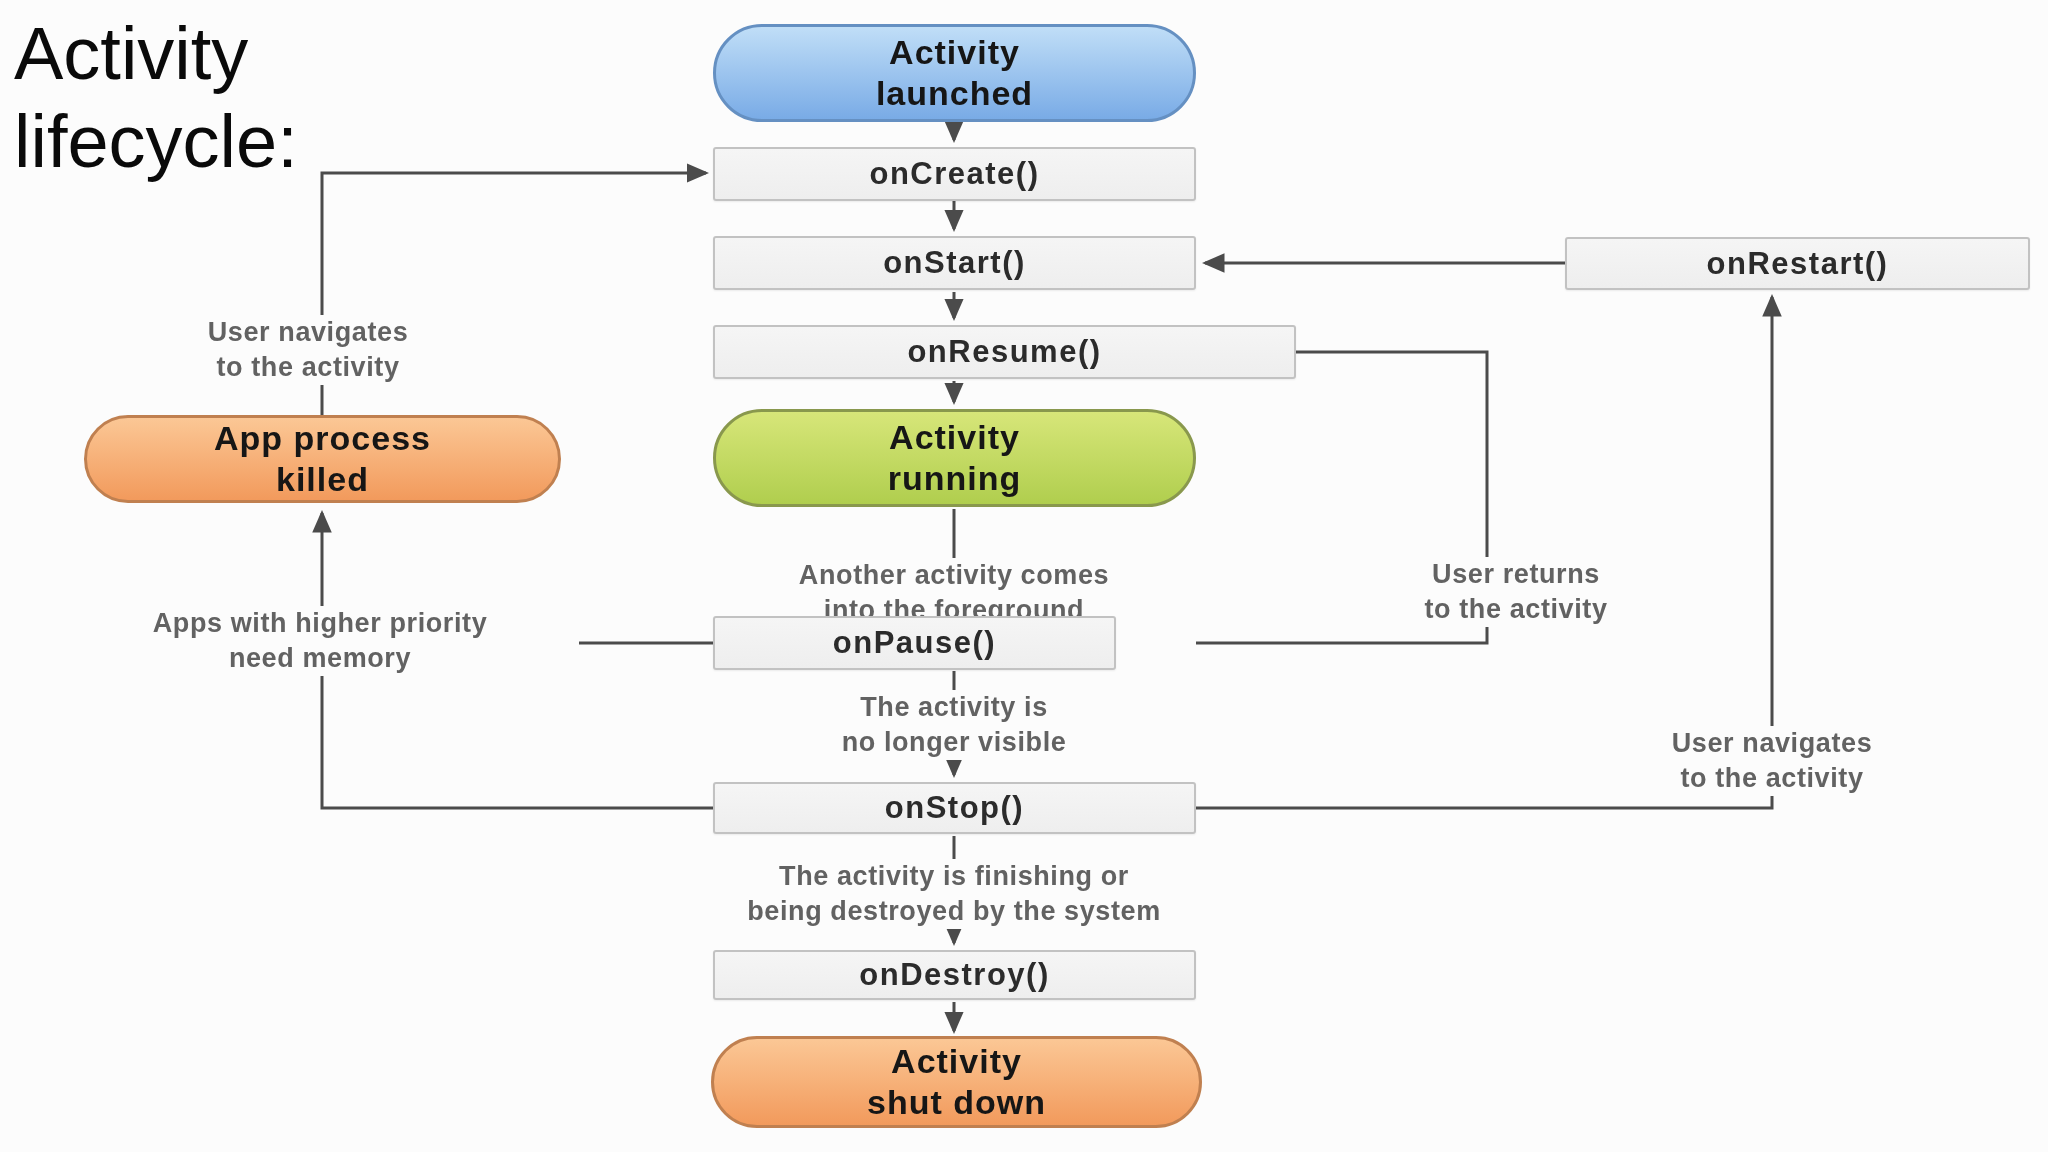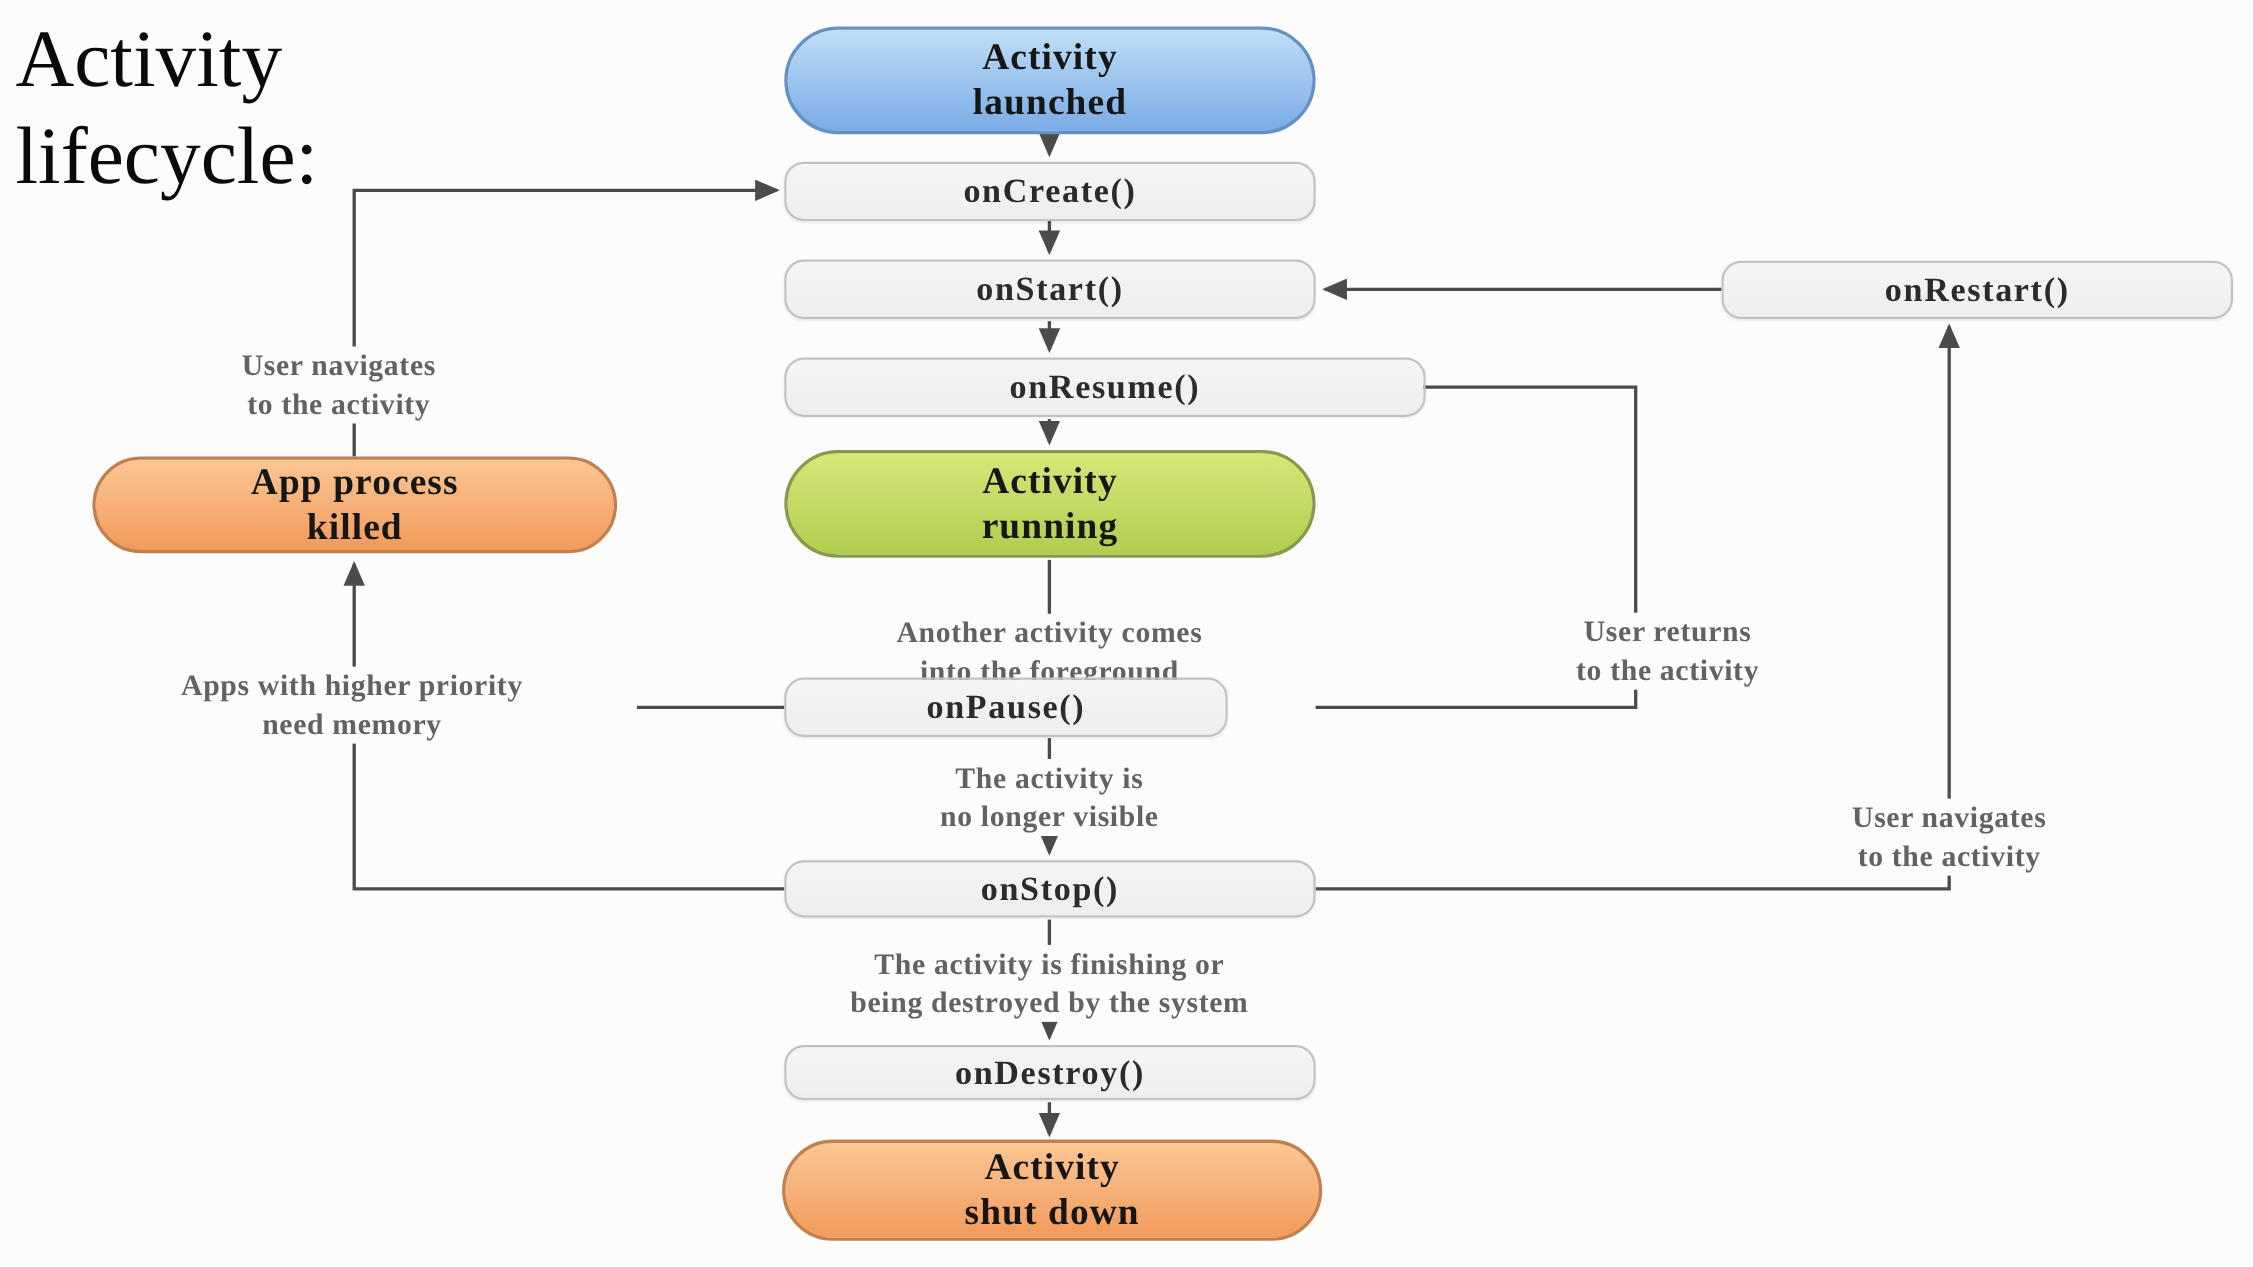--- a/index.html
+++ b/index.html
@@ -1,20 +1,20 @@
 <!DOCTYPE html>
 <html style="--page-bg: #fcfcfc; --line: #4b4b4b; --title-text: #0a0a0a; --label-text: #626262; --node-text: #161616; --box-text: #2b2b2b; --box-fill: #f5f5f5; --box-border: #c2c2c2; --blue-top: #c0def7; --blue-bottom: #79abe6; --blue-border: #6590c2; --green-top: #d7e679; --green-bottom: #b0ce4e; --green-border: #89984d; --orange-top: #fbc795; --orange-bottom: #f29a5c; --orange-border: #c08050;"><head>
 <meta charset="utf-8">
 <style>
   html,body{margin:0;padding:0;background:#ffffff;}
   .stage{
     position:relative;
     width:2048px;height:1152px;
     background:var(--page-bg,#fcfcfc);
-    font-family:Liberation Serif, serif;
+    font-family:Liberation Sans, sans-serif;
     overflow:hidden;
   }
   .title{
     position:absolute;
     left:14px;top:10px;
     font-size:74px;
     line-height:88px;
     color:var(--title-text,#0a0a0a);
     white-space:pre-line;
     letter-spacing:0px;
@@ -44,21 +44,21 @@
     justify-content:center;
     text-align:center;
     white-space:pre-line;
     font-weight:bold;
     z-index:3;
     box-sizing:border-box;
   }
   .box{
     background:linear-gradient(var(--box-fill,#f5f5f5),#eeeeee);
     border:2px solid var(--box-border,#c2c2c2);
-    border-radius:18px;
+    border-radius:3px;
     font-size:31px;
     letter-spacing:1.5px;
     color:var(--box-text,#2b2b2b);
     box-shadow:0 1px 2px rgba(0,0,0,0.07);
   }
   .pill{
     border-radius:999px;
     font-size:34px;
     line-height:41px;
     color:var(--node-text,#161616);

